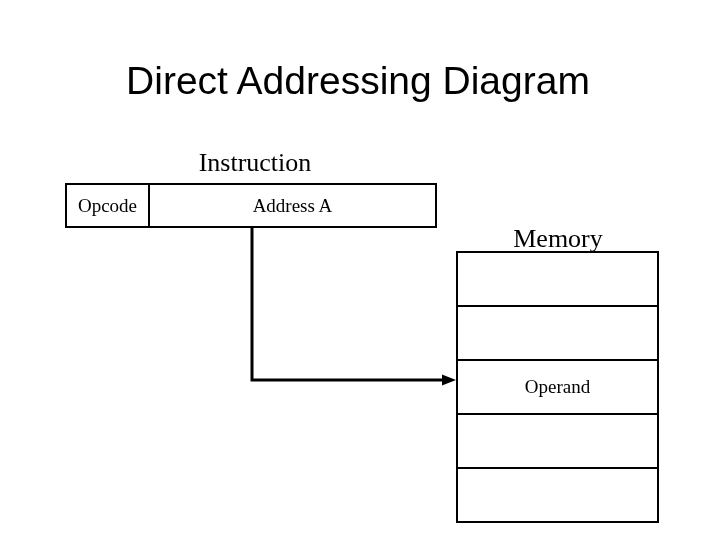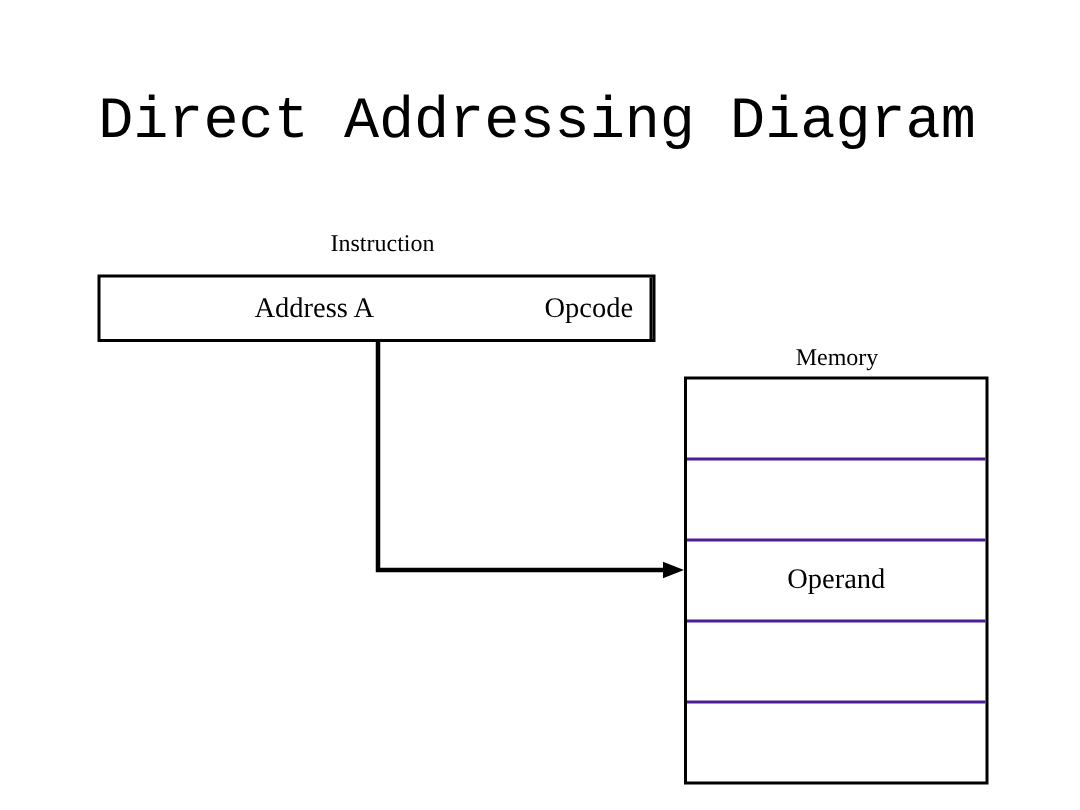--- a/index.html
+++ b/index.html
@@ -25,33 +25,33 @@
     height: 540px;
   }
 
   
   .title {
     position: absolute;
     left: 0;
     top: 58px;
     width: 716px;
     text-align: center;
-    font-family: Liberation Mono, monospace;
+    font-family: Liberation Sans, sans-serif;
     font-size: 39px;
     font-weight: 400;
     line-height: 46px;
     letter-spacing: 0px;
     white-space: nowrap;
   }
 
   
   .caption {
     position: absolute;
     font-family: "Liberation Serif", "DejaVu Serif", serif;
-    font-size: 16px;
+    font-size: 26px;
     font-weight: 400;
     line-height: 22px;
     white-space: nowrap;
     text-align: center;
   }
 
   .caption-instruction {
     left: 155px;
     top: 152px;
     width: 200px;
@@ -111,21 +111,21 @@
     top: 251px;
     width: 203px;
     height: 272px;
     border: 2px solid #000000;
     box-sizing: border-box;
     display: flex;
     flex-direction: column;
   }
   .memory-cell {
     flex: 1 1 0;
-    border-bottom: 2px solid #4c1d95;
+    border-bottom: 2px solid #000000;
     box-sizing: border-box;
     display: flex;
     align-items: center;
     justify-content: center;
     font-family: "Liberation Serif", "DejaVu Serif", serif;
     font-size: 19px;
     line-height: 22px;
     white-space: nowrap;
   }
   .memory-cell:last-child {
@@ -135,22 +135,22 @@
 </head>
 <body>
 
 <div id="canvas">
 
   <div class="title">Direct Addressing Diagram</div>
 
   <div class="caption caption-instruction">Instruction</div>
 
   <div class="instruction-box">
+    <div class="instruction-cell cell-opcode">Opcode</div>
     <div class="instruction-cell cell-address">Address A</div>
-    <div class="instruction-cell cell-opcode">Opcode</div>
   </div>
 
   <svg class="connector" viewBox="0 0 720 540">
     <path d="M 252 228 L 252 380 L 448 380" fill="none" stroke="#000000" stroke-width="3"></path>
     <polygon points="456,380 442,374.5 442,385.5" fill="#000000"></polygon>
   </svg>
 
   <div class="caption caption-memory">Memory</div>
 
   <div class="memory-block">

